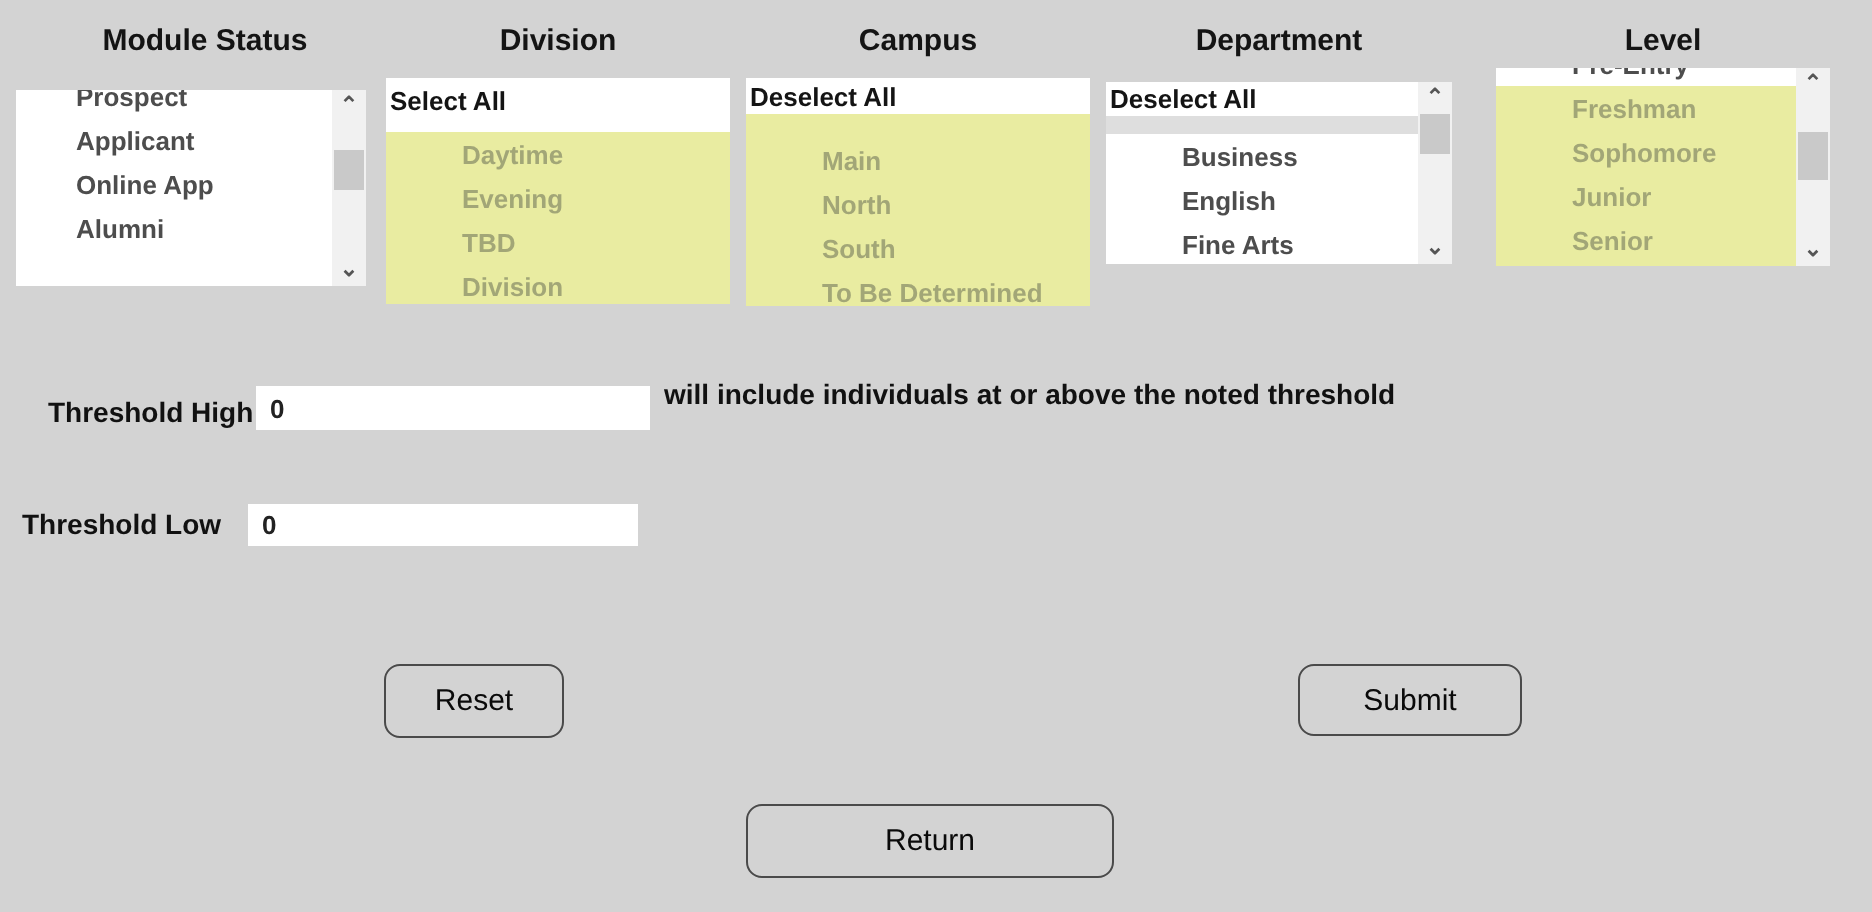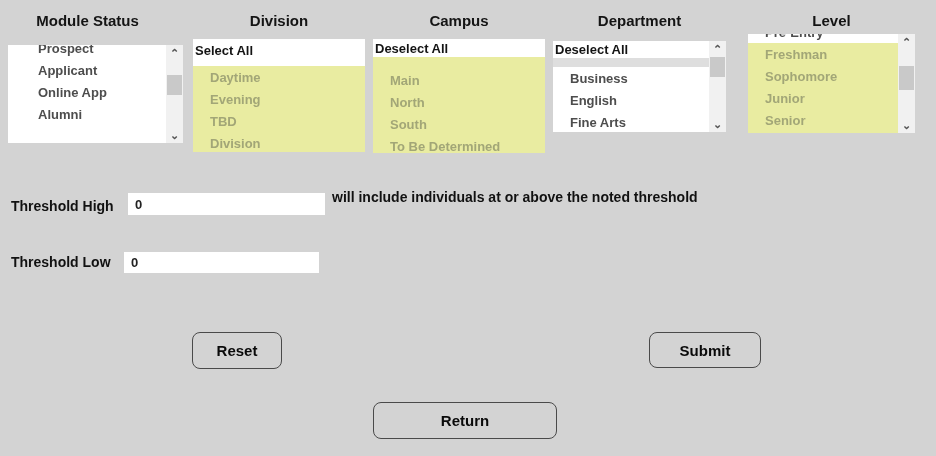--- a/index.html
+++ b/index.html
@@ -7,34 +7,34 @@
     width:936px;height:456px;position:relative;overflow:hidden;
     background:#d3d3d3;
     font-family:"Liberation Sans",sans-serif;
   }
   
   .lb-title{
     position:absolute;top:12px;height:20px;
     font-size:15px;font-weight:bold;color:#141414;text-align:center;
   }
   .lb-box{position:absolute;background:#ffffff;overflow:hidden}
-  .lb0 .lb-title{left:0;width:175px}
+  .lb0 .lb-title{left:15px;width:175px}
   .lb0 .lb-box{left:8px;top:45px;width:175px;height:98px}
   .lb1 .lb-title{left:193px;width:172px}
   .lb1 .lb-box{left:193px;top:39px;width:172px;height:113px}
   .lb2 .lb-title{left:373px;width:172px}
   .lb2 .lb-box{left:373px;top:39px;width:172px;height:114px}
   .lb3 .lb-title{left:553px;width:173px}
   .lb3 .lb-box{left:553px;top:41px;width:173px;height:91px}
   .lb4 .lb-title{left:748px;width:167px}
   .lb4 .lb-box{left:748px;top:34px;width:167px;height:99px}
 
   .row{
     height:22px;display:flex;align-items:center;flex:0 0 auto;
-    box-sizing:border-box;padding-left:17px;
+    box-sizing:border-box;padding-left:38px;
     font-size:13px;font-weight:bold;color:#4d4d4d;white-space:nowrap;
   }
   .row.action{padding-left:2px;color:#141414}
   .row.selected{background:#e9eca1;color:#a2a677}
   .row.spacer-white{height:5px;padding:0}
   .row.spacer-selected{height:12px;padding:0;background:#e9eca1}
   .row.spacer-blank{height:9px;padding:0;background:#dedede}
   .lb0 .row{padding-left:30px}
   .lb0 .lb-items{margin-top:-8px}
   .lb2 .row.action{height:18px}
@@ -51,35 +51,35 @@
   }
   .sb-arrow.up{top:1px}
   .sb-arrow.down{bottom:1px}
   .sb-thumb{position:absolute;left:1px;width:15px;background:#c9c9c9}
   .lb0 .sb-thumb{top:30px;height:20px}
   .lb3 .sb-thumb{top:16px;height:20px}
   .lb4 .sb-thumb{top:32px;height:24px}
 
   
   .th-label{position:absolute;font-size:14px;font-weight:bold;color:#111}
-  #th-high-label{left:11px;top:198px}
+  #th-high-label{left:24px;top:198px}
   #th-low-label{left:11px;top:254px}
   .th-input{
     position:absolute;background:#fff;border:none;outline:none;
     font-family:"Liberation Sans",sans-serif;font-size:13px;font-weight:bold;color:#222;
     padding:0 0 0 7px;box-sizing:border-box;
   }
   #th-high-input{left:128px;top:193px;width:197px;height:22px}
   #th-low-input{left:124px;top:252px;width:195px;height:21px}
   .th-note{position:absolute;left:332px;top:189px;font-size:14px;font-weight:bold;color:#111}
 
   
   .btn{
     position:absolute;background:#d3d3d3;border:1px solid #4a4a4a;border-radius:8px;
-    font-family:"Liberation Sans",sans-serif;font-size:15px;font-weight:bold;color:#0a0a0a;
+    font-family:"Liberation Sans",sans-serif;font-size:15px;font-weight:normal;color:#0a0a0a;
     cursor:pointer;
     text-align:center;
   }
   #reset-btn{left:192px;top:332px;width:90px;height:37px}
   #submit-btn{left:649px;top:332px;width:112px;height:36px}
   #return-btn{left:373px;top:402px;width:184px;height:37px}
 </style>
 </head>
 <body>
 

